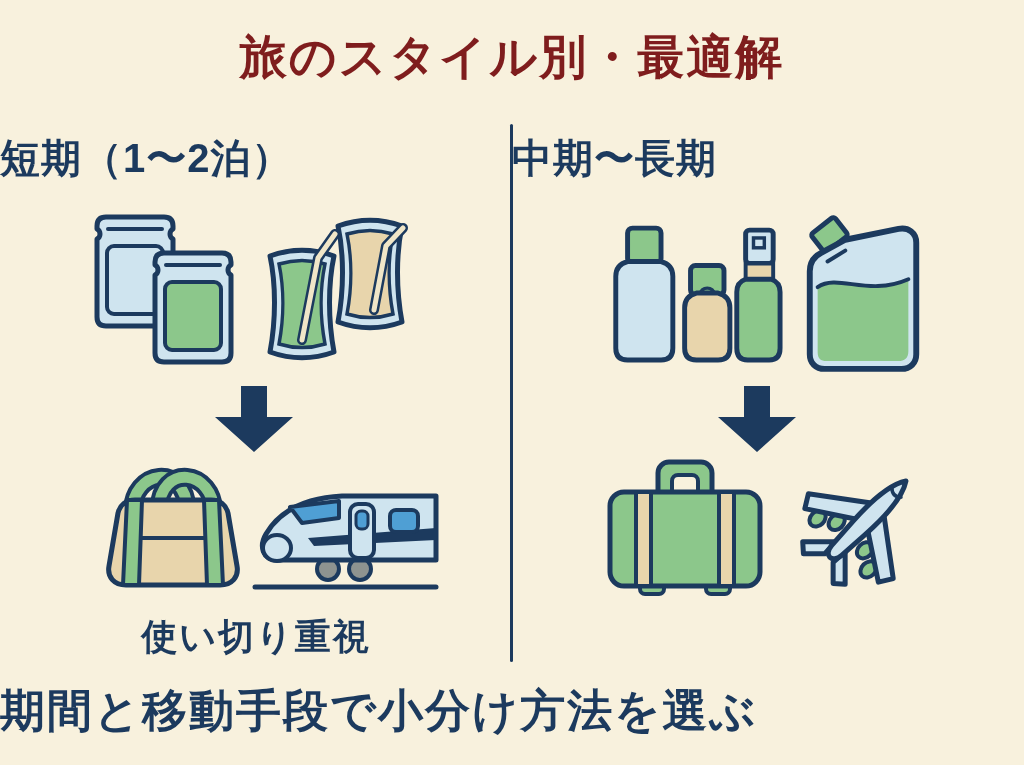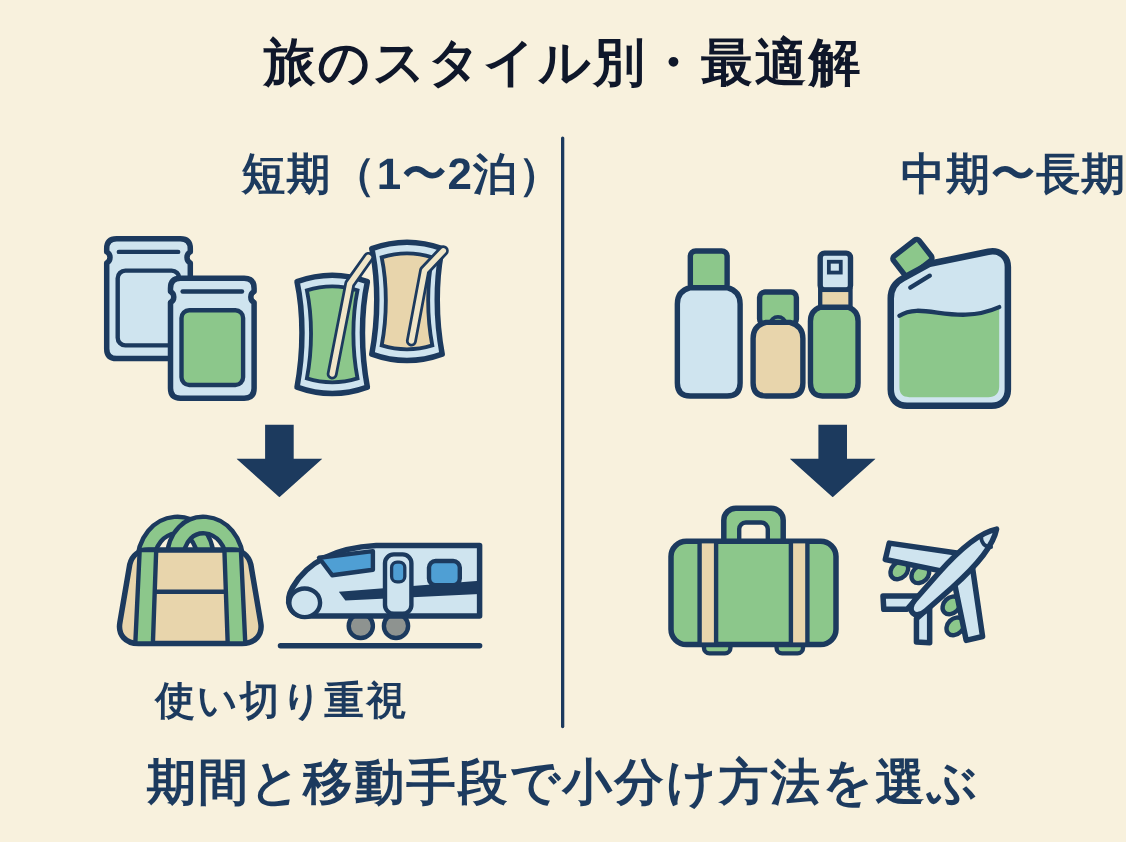--- a/index.html
+++ b/index.html
@@ -6,40 +6,40 @@
   html,body { width:1024px; height:765px; }
   body {
     font-family: "Liberation Sans", "DejaVu Sans", sans-serif;
     background:#f8f1dd;
     overflow:hidden;
   }
   .canvas { position:relative; width:1024px; height:765px; background:#f8f1dd; }
   .title {
     position:absolute; top:26px; left:0; width:1024px;
     text-align:center; font-size:47px; font-weight:800;
-    color:#0f172a; letter-spacing:2px;
+    color:#7f1d1d; letter-spacing:2px;
   }
   .divider {
     position:absolute; left:510px; top:124px; width:3px; height:538px;
     background:#1c3a5e; border-radius:2px;
   }
   .col-header {
-    position:absolute; top:131px; width:512px; text-align:right;
+    position:absolute; top:131px; width:512px; text-align:left;
     font-size:40px; font-weight:800; color:#1c3a5e; letter-spacing:1px;
   }
   .col-header.left  { left:0; }
   .col-header.right { left:512px; }
   .caption {
     position:absolute; top:613px; width:512px; text-align:center;
     font-size:36px; font-weight:800; color:#1c3a5e; letter-spacing:2px;
   }
   .caption.left  { left:0; }
   .caption.right { left:512px; }
   .footer {
-    position:absolute; top:681px; left:0; width:1024px; text-align:center;
+    position:absolute; top:681px; left:0; width:1024px; 
     font-size:45px; font-weight:800; color:#1c3a5e; letter-spacing:2px;
   }
   .icon { position:absolute; }
 </style>
 </head>
 <body>
 
 <div class="canvas">
 
   <div class="title">旅のスタイル別・最適解</div>

